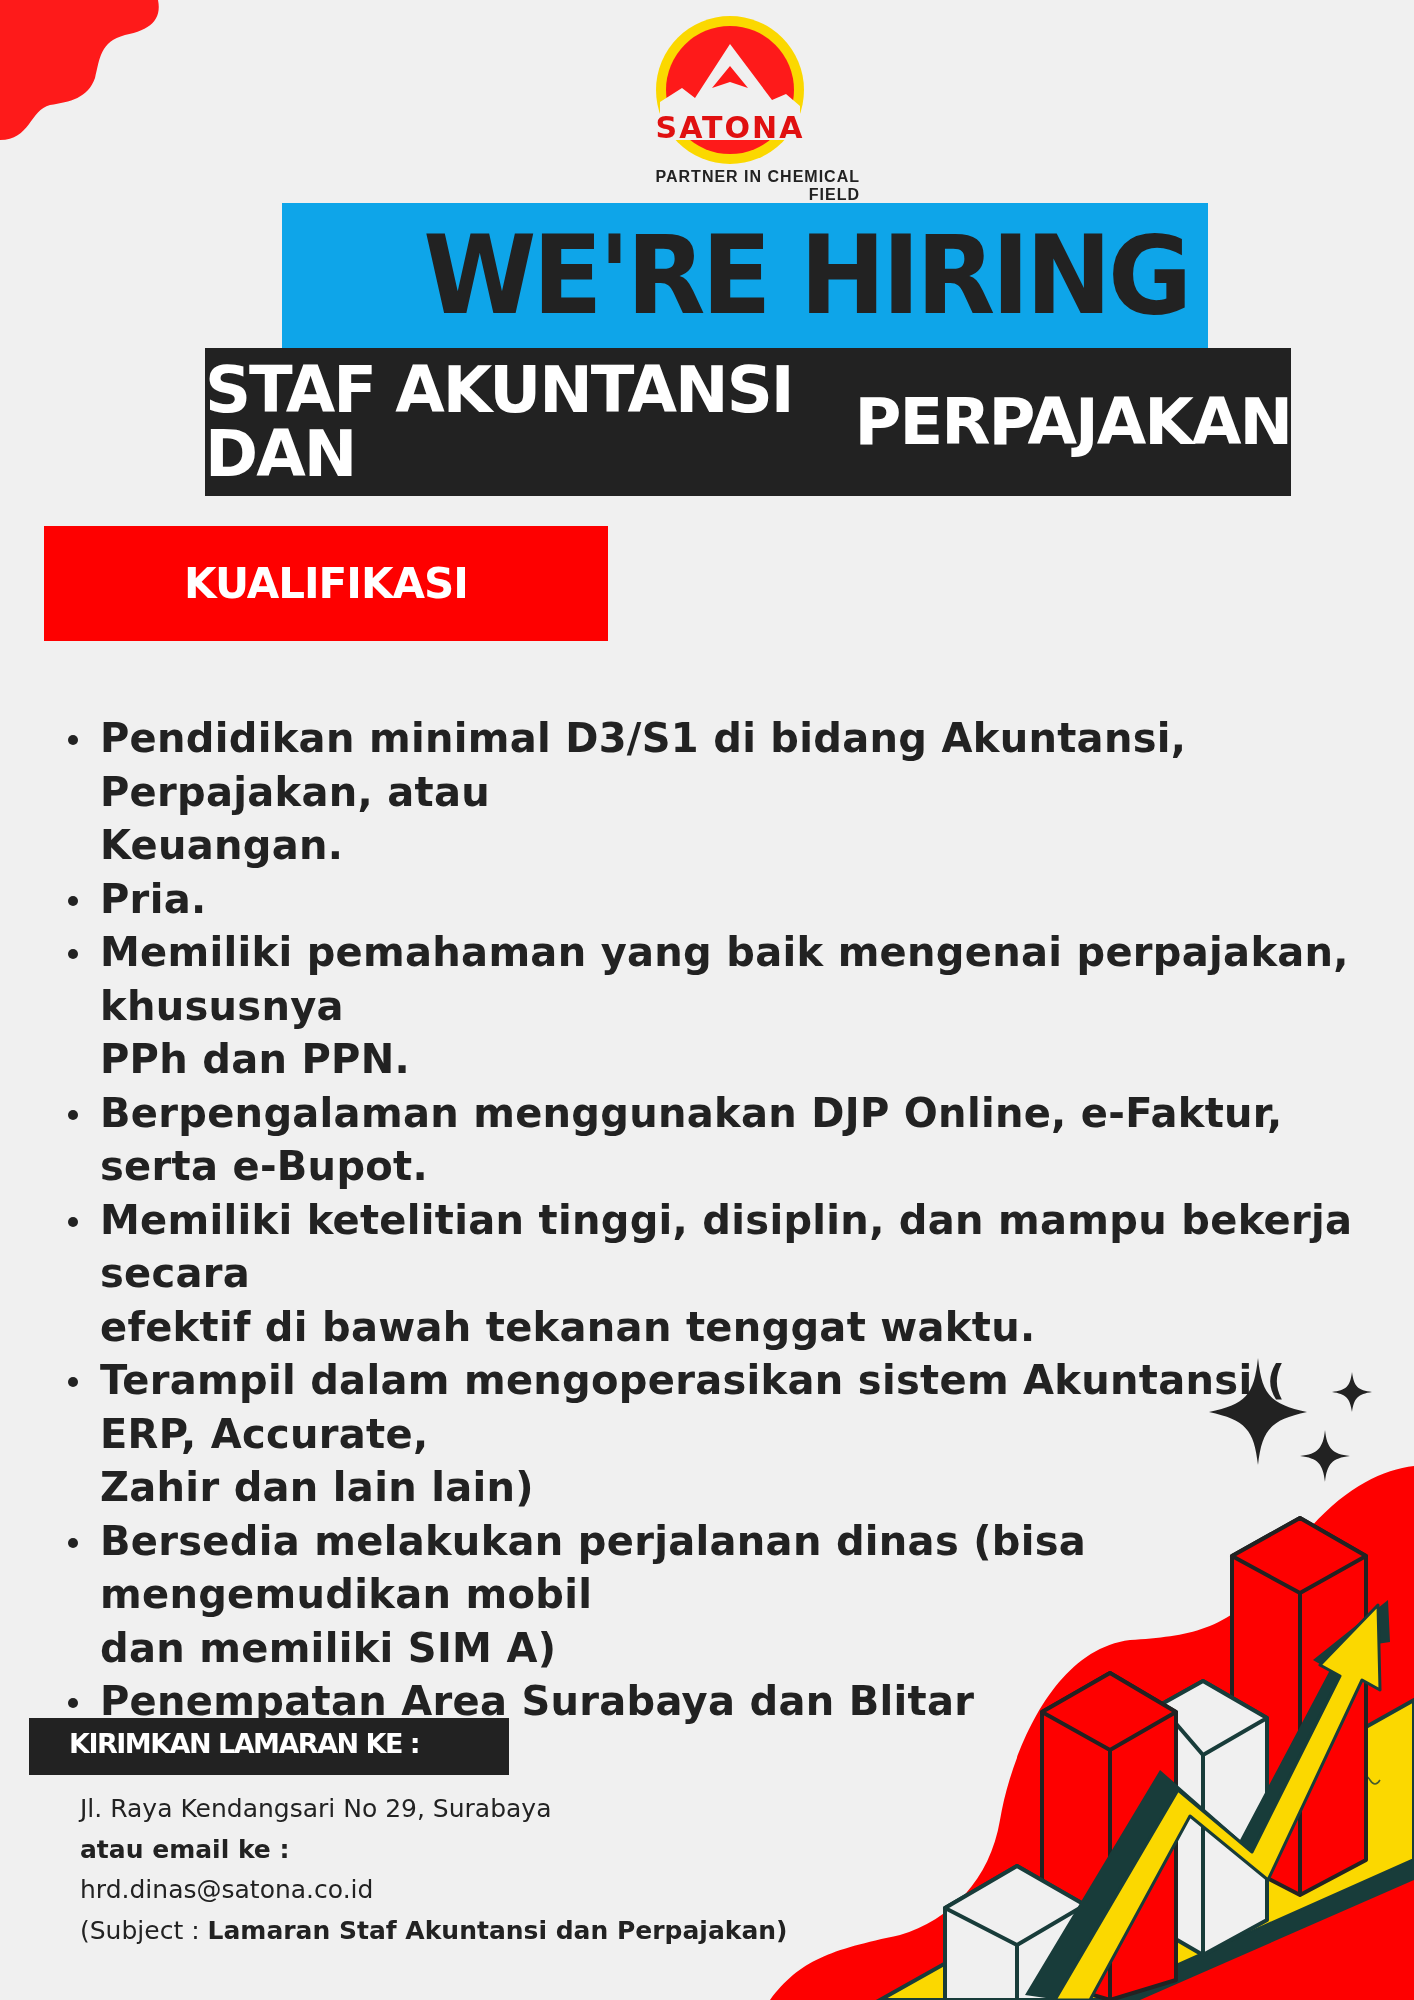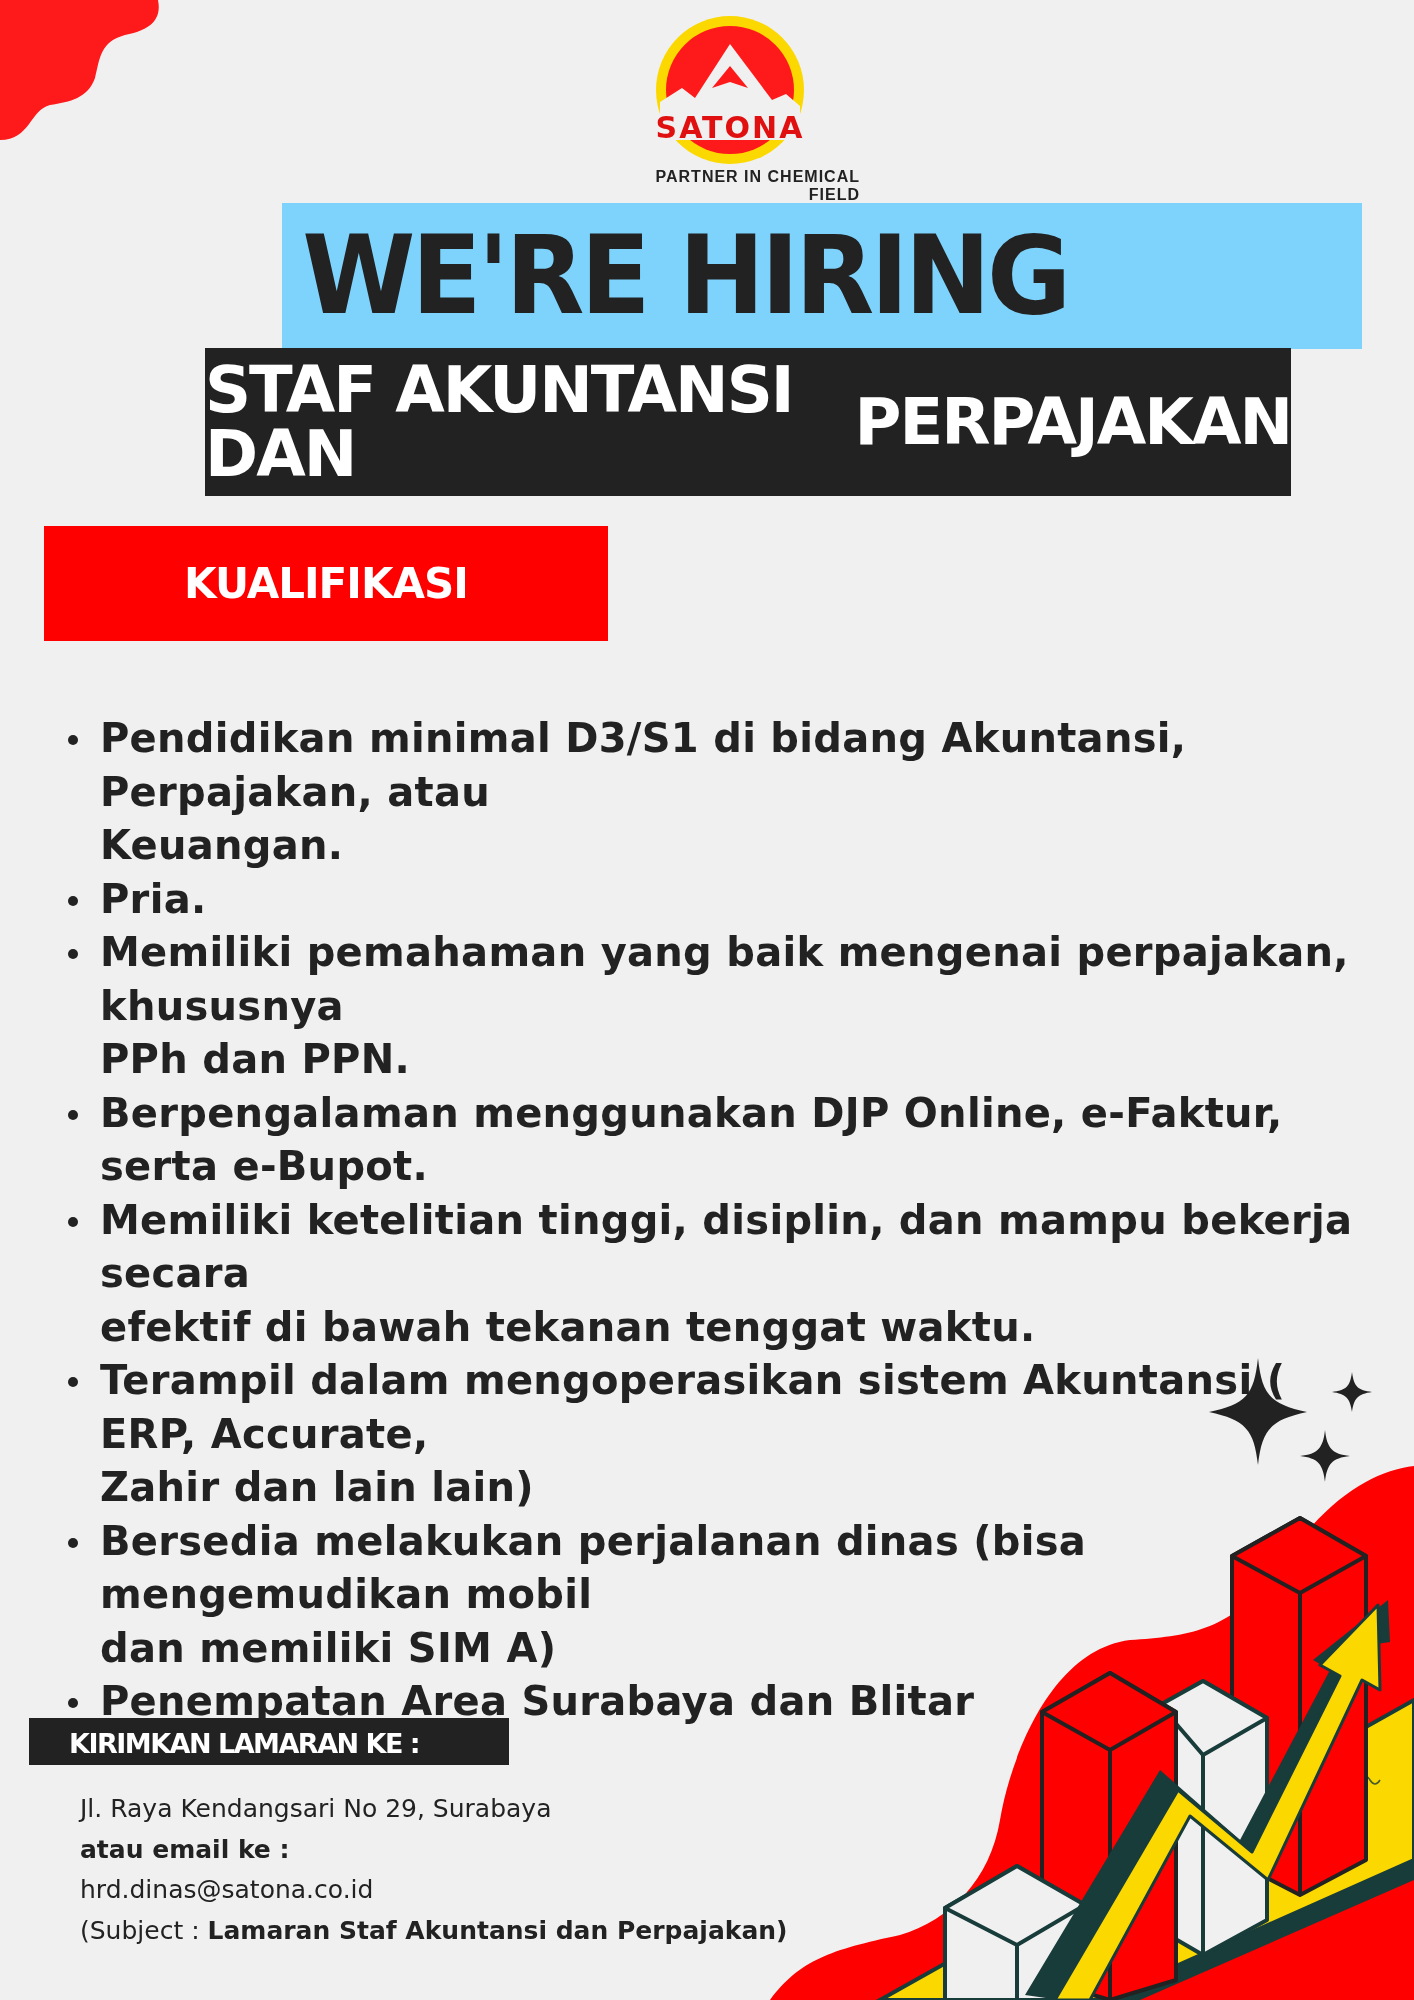--- a/index.html
+++ b/index.html
@@ -1,30 +1,30 @@
 <!DOCTYPE html>
 <html><head>
 <meta charset="utf-8">
 <style>
   html,body{margin:0;padding:0;}
   body{width:1414px;height:2000px;background:#f0f0f0;position:relative;overflow:hidden;font-family:"Liberation Sans","DejaVu Sans",sans-serif;color:#222;}
   .abs{position:absolute;}
   .corner-blob{left:0;top:0;width:170px;height:150px;}
   .logo-wrap{left:640px;top:10px;width:180px;height:175px;}
   .logo-tag{left:600px;top:168px;width:260px;text-align:right;font-size:16px;font-weight:bold;letter-spacing:1px;color:#222;}
-  .hiring-box{left:282px;top:203px;width:1080px;height:146px;background:#7dd3fc;display:flex;align-items:center;justify-content:flex-start;}
+  .hiring-box{left:282px;top:203px;width:926px;height:146px;background:#0ea5e9;display:flex;align-items:center;justify-content:flex-end;}
   .hiring-text{font-family:"DejaVu Sans","Liberation Sans",sans-serif;font-weight:bold;font-size:108px;letter-spacing:-4px;color:#222;line-height:1;transform:scaleX(0.95);}
   .title-box{left:205px;top:348px;width:1086px;height:148px;background:#222;display:flex;flex-direction:row;align-items:center;justify-content:center;}
   .title-line{font-family:"DejaVu Sans","Liberation Sans",sans-serif;font-weight:bold;font-size:64px;letter-spacing:-2px;color:#fff;line-height:64px;}
   .qual-box{left:44px;top:526px;width:564px;height:115px;background:#fe0000;display:flex;align-items:center;justify-content:center;}
   .qual-text{font-family:"DejaVu Sans","Liberation Sans",sans-serif;font-weight:bold;font-size:42px;letter-spacing:-1px;color:#fff;}
   .req-list{left:60px;top:712px;width:1300px;margin:0;padding:0;list-style:none;}
   .req-item{position:relative;padding-left:40px;font-family:"DejaVu Sans","Liberation Sans",sans-serif;font-weight:bold;font-size:40px;line-height:53.5px;color:#222;letter-spacing:0.3px;}
   .req-item .bullet{position:absolute;left:8px;top:23px;width:10px;height:10px;border-radius:50%;background:#222;}
-  .send-box{left:29px;top:1718px;width:480px;height:47px;background:#222;}
+  .send-box{left:29px;top:1718px;width:480px;height:57px;background:#222;}
   .send-text{position:absolute;left:40px;top:10px;font-family:"DejaVu Sans","Liberation Sans",sans-serif;font-weight:bold;font-size:27px;letter-spacing:-1.5px;color:#fff;}
   .contact{left:44px;top:1789px;font-family:"DejaVu Sans","Liberation Sans",sans-serif;font-size:25px;line-height:40.5px;color:#222;margin-left:36px;}
   .contact .b{font-weight:bold;}
   .illus{left:740px;top:1340px;width:674px;height:660px;}
 </style>
 </head>
 <body>
 
 <svg class="abs corner-blob" viewBox="0 0 170 150">
   <path d="M0 0 L158 0 C162 20 150 30 125 35 C100 42 100 58 95 78 C88 98 70 102 50 105 C30 110 30 140 0 140 Z" fill="#fe1a1a"></path>

